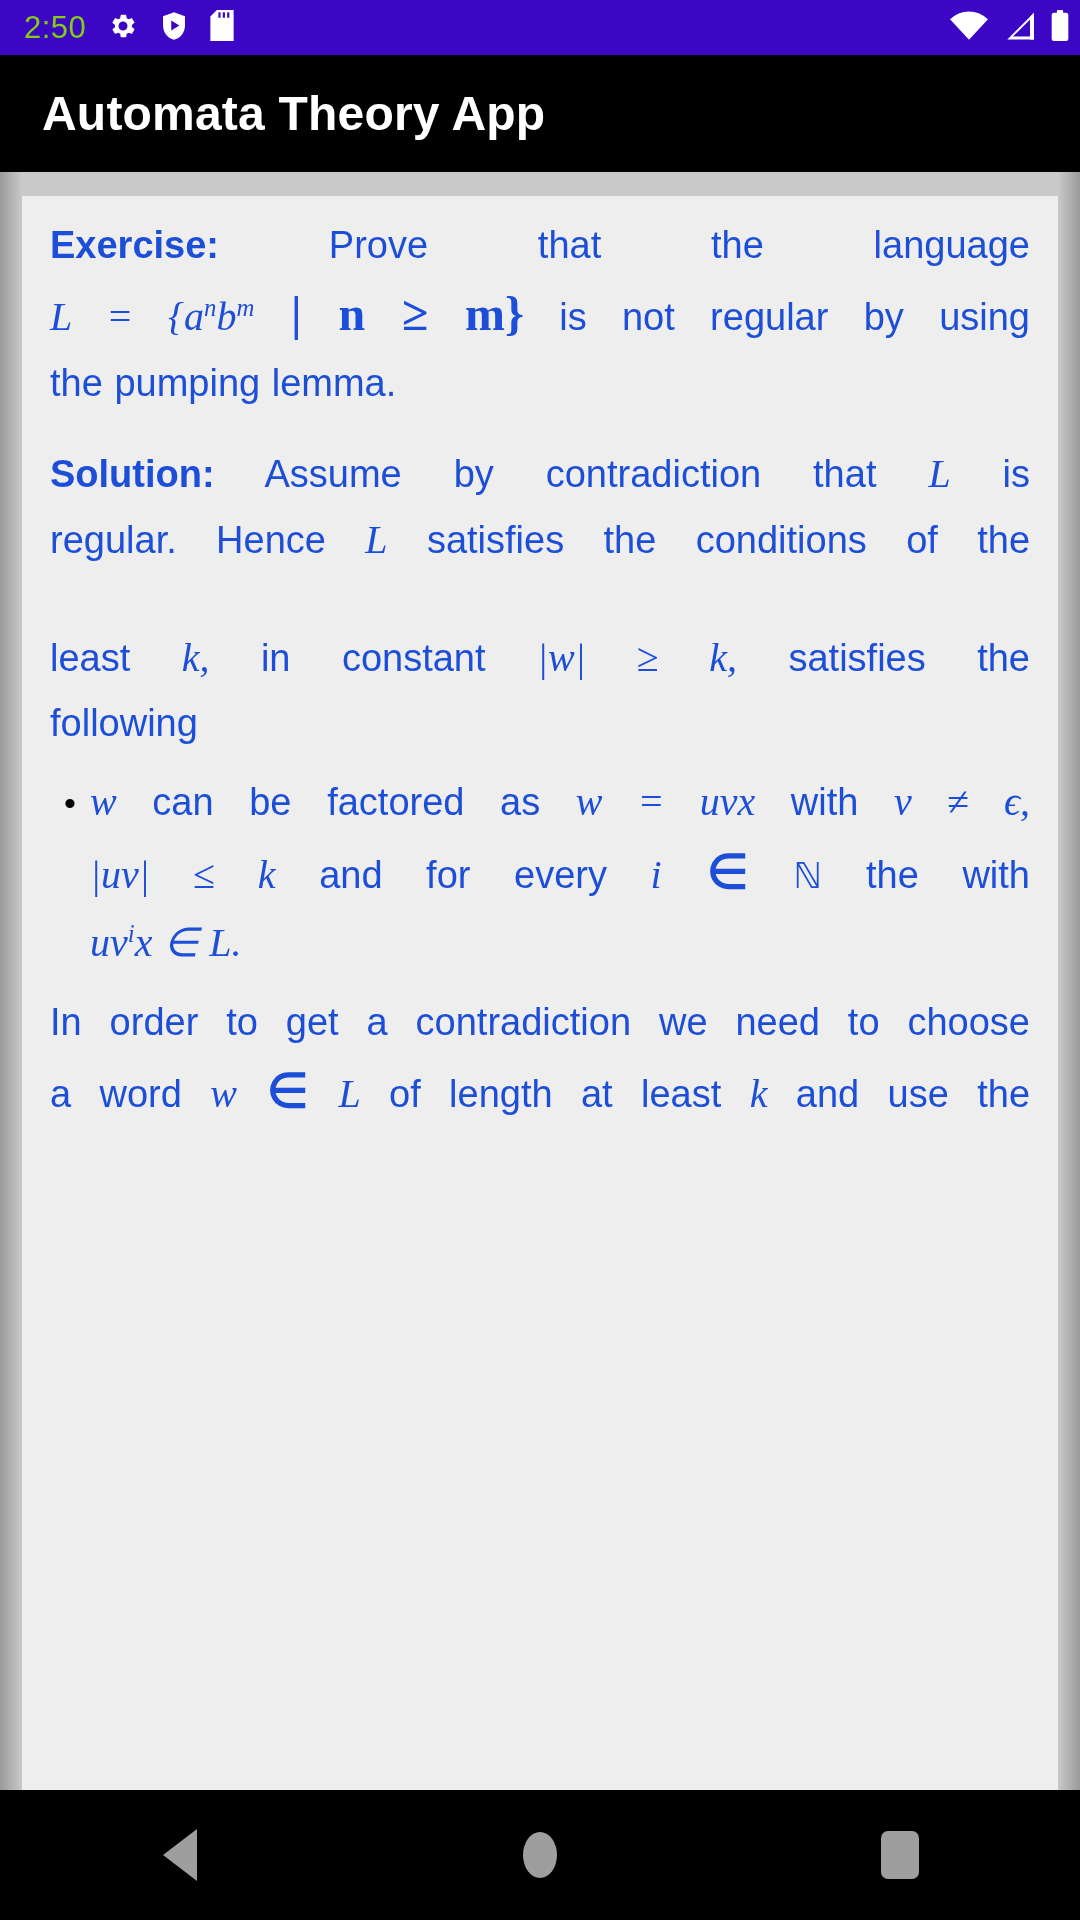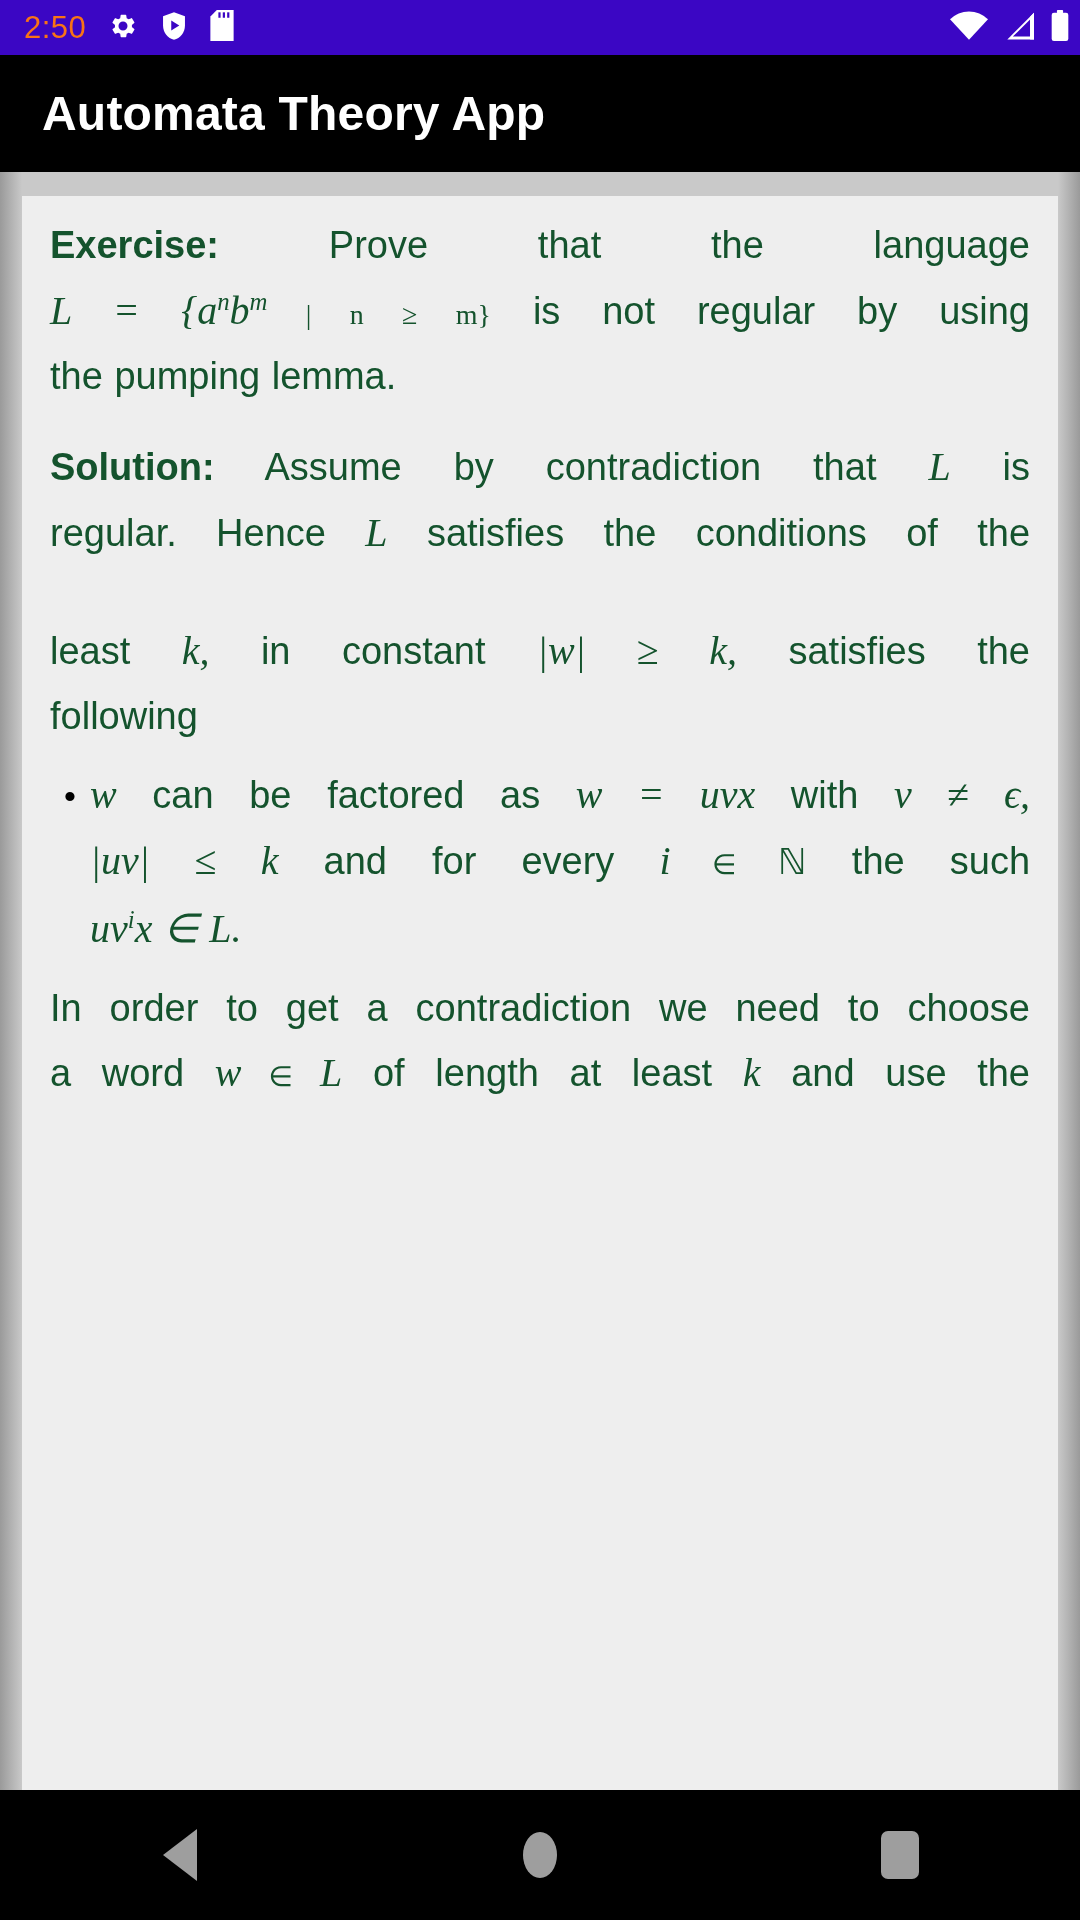--- a/index.html
+++ b/index.html
@@ -6,21 +6,21 @@
   html, body {
     width:1080px; height:1920px;
     background:#000;
     font-family:"Liberation Sans", sans-serif;
     overflow:hidden;
   }
   #root { width:1080px; height:1920px; position:relative; display:flex; flex-direction:column; }
 
   
   .statusbar {
-    height:55px; background:#3b06c4; color:#f97316;
+    height:55px; background:#3b06c4; color:#84cc16;
     display:flex; align-items:center; padding:0 10px 0 24px; flex:0 0 55px;
   }
   .sb-clock { font-size:31px; letter-spacing:.5px; font-family:"Liberation Sans", sans-serif; }
   .sb-left { display:flex; align-items:center; gap:22px; }
   .sb-spacer { flex:1; }
   .sb-right { display:flex; align-items:center; gap:14px; }
   .sb-ic { display:block; }
 
   
   .appbar {
@@ -44,31 +44,31 @@
   }
   .card {
     background:#eeeeee; flex:1 1 auto;
     padding:30px 28px 0 28px; overflow:hidden;
     position:relative;
   }
 
   
   .p {
     font-size:38px; line-height:1.0;
-    color:#14532d; text-align:justify; text-align-last:justify;
+    color:#1d4ed8; text-align:justify; text-align-last:justify;
     margin-bottom:0; word-spacing:1px;
   }
   .p.natural { text-align:right; text-align-last:left; }
   .lbl { font-weight:bold; }
   .gap { height:52px; }
   .gap-sm { height:40px; }
   .gap-xs { height:26px; }
 
   .m { font-family:"Liberation Serif", serif; font-style:italic; font-size:40px; }
-  .mup { font-family:"Liberation Serif", serif; font-style:normal; font-size:28px; }
+  .mup { font-family:"Liberation Serif", serif; font-style:normal; font-size:48px;font-weight:bold; }
   .bb { font-family:"DejaVu Sans", sans-serif; font-style:normal; font-size:36px; }
   sup.e { font-size:.62em; vertical-align:super; font-style:italic;
           font-family:"Liberation Serif", serif; }
   sup.ep { font-size:.62em; vertical-align:super; font-style:normal;
           font-family:"Liberation Serif", serif; }
 
   .bullet-row { display:flex; align-items:flex-start; }
   .bullet-dot {
     font-size:34px; line-height:1.0; width:40px; flex:0 0 40px;
     text-align:center; padding-top:4px;
@@ -197,21 +197,21 @@
             <span>can be factored as</span>
             <span class="m">w = uvx</span>
             <span>with</span>
             <span class="m">v ≠ ϵ,</span>
           </div>
           <div class="gap-xs"></div>
           <div class="p">
             <span class="m">|uv| ≤ k</span>
             <span>and for every</span>
             <span class="m">i</span><span class="mup"> ∈ </span><span class="bb">ℕ</span>
-            <span>the such</span>
+            <span>the with</span>
           </div>
           <div class="gap-xs"></div>
           <div class="p natural">
             <span class="m"><span>uv</span><sup class="e">i</sup><span>x ∈ L.</span></span>
           </div>
         </div>
       </div>
 
       <div class="gap-sm"></div>
 

